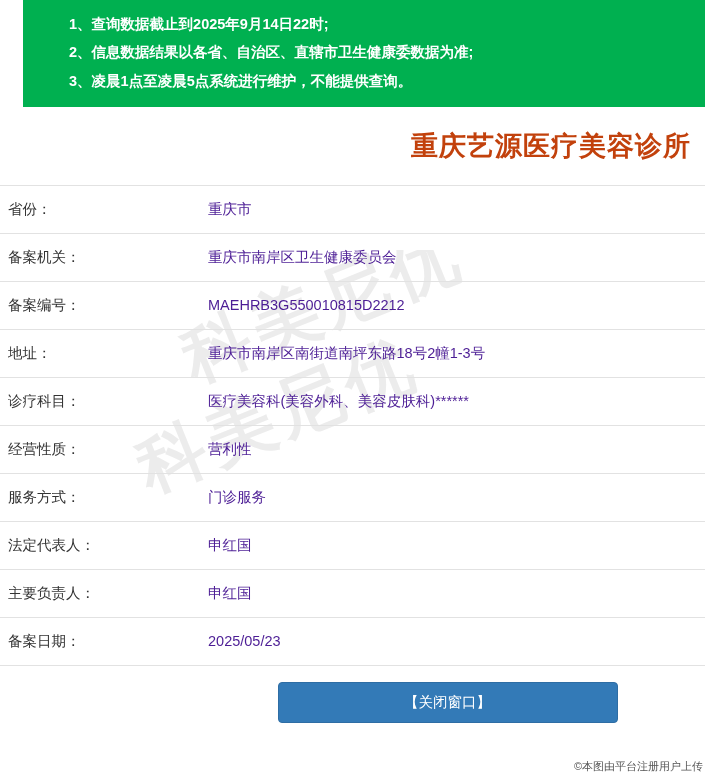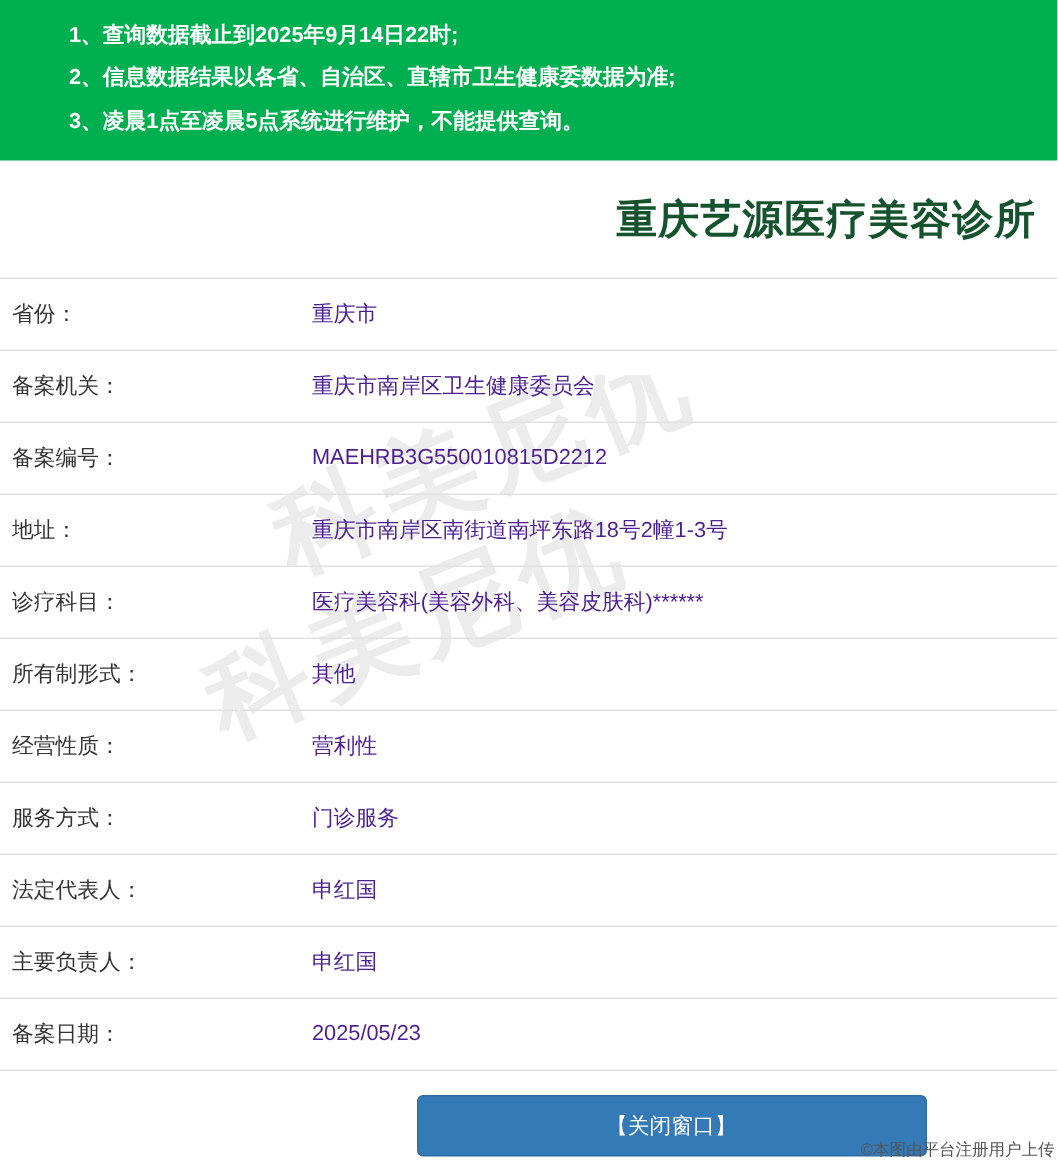--- a/index.html
+++ b/index.html
@@ -17,39 +17,40 @@
   }
 
   
   .notice {
     background: #00b050;
     color: #ffffff;
     padding: 10px 0 12px 0;
     font-size: 14.5px;
     line-height: 1.95;
     font-weight: bold;
+    margin-left: 23px;
   }
   .notice-line {
     padding-left: 46px;
     white-space: nowrap;
   }
 
   
   .title-wrap {
     height: 78px;
     display: flex;
     align-items: center;
     justify-content: flex-end;
     padding-right: 14px;
     box-sizing: border-box;
   }
   .org-title {
     font-size: 27px;
     font-weight: bold;
-    color: #14532d;
+    color: #c2410c;
     letter-spacing: 1px;
   }
 
   
   .info-table {
     width: 100%;
     border-collapse: collapse;
     table-layout: fixed;
     position: relative;
     z-index: 2;
@@ -168,24 +169,20 @@
     </tr>
     <tr>
       <td class="cell-label">地址：</td>
       <td class="cell-value">重庆市南岸区南街道南坪东路18号2幢1-3号</td>
     </tr>
     <tr>
       <td class="cell-label">诊疗科目：</td>
       <td class="cell-value">医疗美容科(美容外科、美容皮肤科)******</td>
     </tr>
     <tr>
-      <td class="cell-label">所有制形式：</td>
-      <td class="cell-value">其他</td>
-    </tr>
-    <tr>
       <td class="cell-label">经营性质：</td>
       <td class="cell-value">营利性</td>
     </tr>
     <tr>
       <td class="cell-label">服务方式：</td>
       <td class="cell-value">门诊服务</td>
     </tr>
     <tr>
       <td class="cell-label">法定代表人：</td>
       <td class="cell-value">申红国</td>

